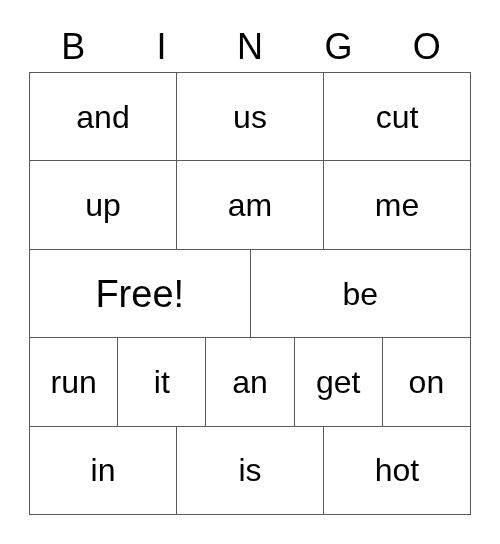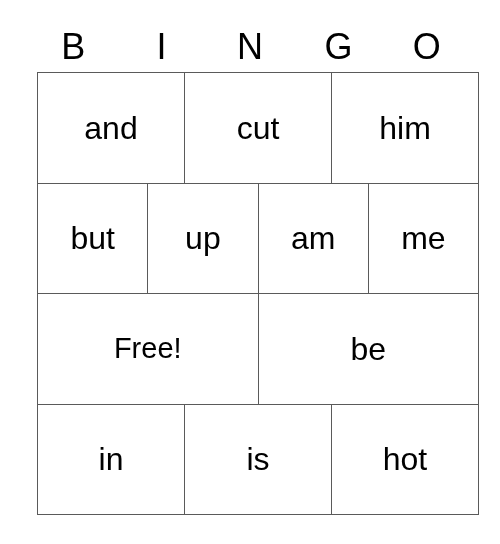--- a/index.html
+++ b/index.html
@@ -54,21 +54,20 @@
     left: 29px;
     top: 72px;
     width: 442px;
     height: 443px;
     box-sizing: border-box;
     border-top: 1.5px solid #5a5a5a;
     border-left: 1.5px solid #5a5a5a;
     display: flex;
     flex-direction: column;
     background: #ffffff;
-    margin-left: 8px;
   }
   .grid-row {
     flex: 1 1 0;
     display: flex;
     min-height: 0;
   }
   .cell {
     flex: 1 1 0;
     box-sizing: border-box;
     border-right: 1.5px solid #5a5a5a;
@@ -80,21 +79,21 @@
     overflow: hidden;
   }
   .cell-text {
     font-size: 32px;
     line-height: 1;
     white-space: nowrap;
     color: #000000;
     user-select: none;
   }
   .cell.free .cell-text {
-    font-size: 29px;
+    font-size: 38px;
   }
 </style>
 </head>
 <body>
 
 <div class="card">
 
   <div class="header-row">
     <div class="header-cell">
       <span>B</span>
@@ -113,51 +112,65 @@
     </div>
   </div>
 
   <div class="grid">
 
     <div class="grid-row">
       <div class="cell">
         <span class="cell-text">and</span>
       </div>
       <div class="cell">
-        <span class="cell-text">cut</span>
+        <span class="cell-text">us</span>
       </div>
       <div class="cell">
-        <span class="cell-text">him</span>
+        <span class="cell-text">cut</span>
       </div>
     </div>
 
     <div class="grid-row">
-      <div class="cell">
-        <span class="cell-text">but</span>
-      </div>
       <div class="cell">
         <span class="cell-text">up</span>
       </div>
       <div class="cell">
         <span class="cell-text">am</span>
       </div>
       <div class="cell">
         <span class="cell-text">me</span>
       </div>
     </div>
 
     <div class="grid-row">
       <div class="cell free">
         <span class="cell-text">Free!</span>
       </div>
       <div class="cell">
         <span class="cell-text">be</span>
       </div>
     </div>
 
+    <div class="grid-row">
+      <div class="cell">
+        <span class="cell-text">run</span>
+      </div>
+      <div class="cell">
+        <span class="cell-text">it</span>
+      </div>
+      <div class="cell">
+        <span class="cell-text">an</span>
+      </div>
+      <div class="cell">
+        <span class="cell-text">get</span>
+      </div>
+      <div class="cell">
+        <span class="cell-text">on</span>
+      </div>
+    </div>
 
     <div class="grid-row">
       <div class="cell">
         <span class="cell-text">in</span>
       </div>
       <div class="cell">
         <span class="cell-text">is</span>
       </div>
       <div class="cell">
         <span class="cell-text">hot</span>

